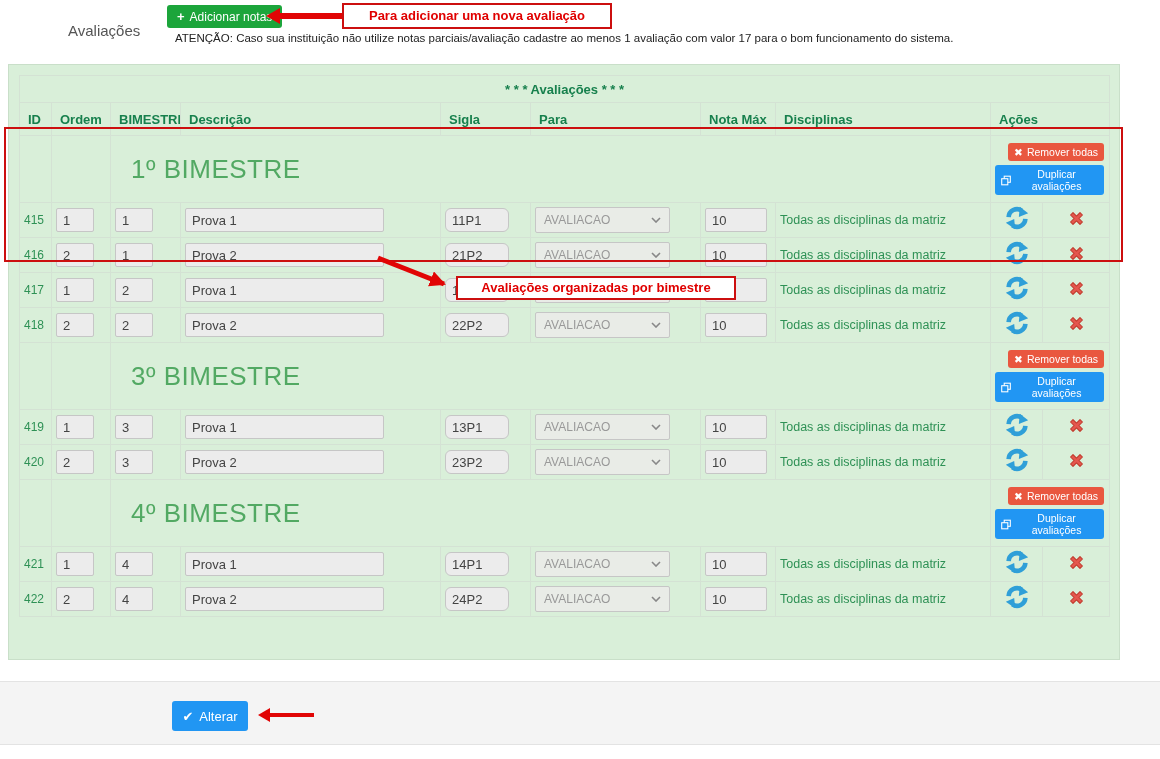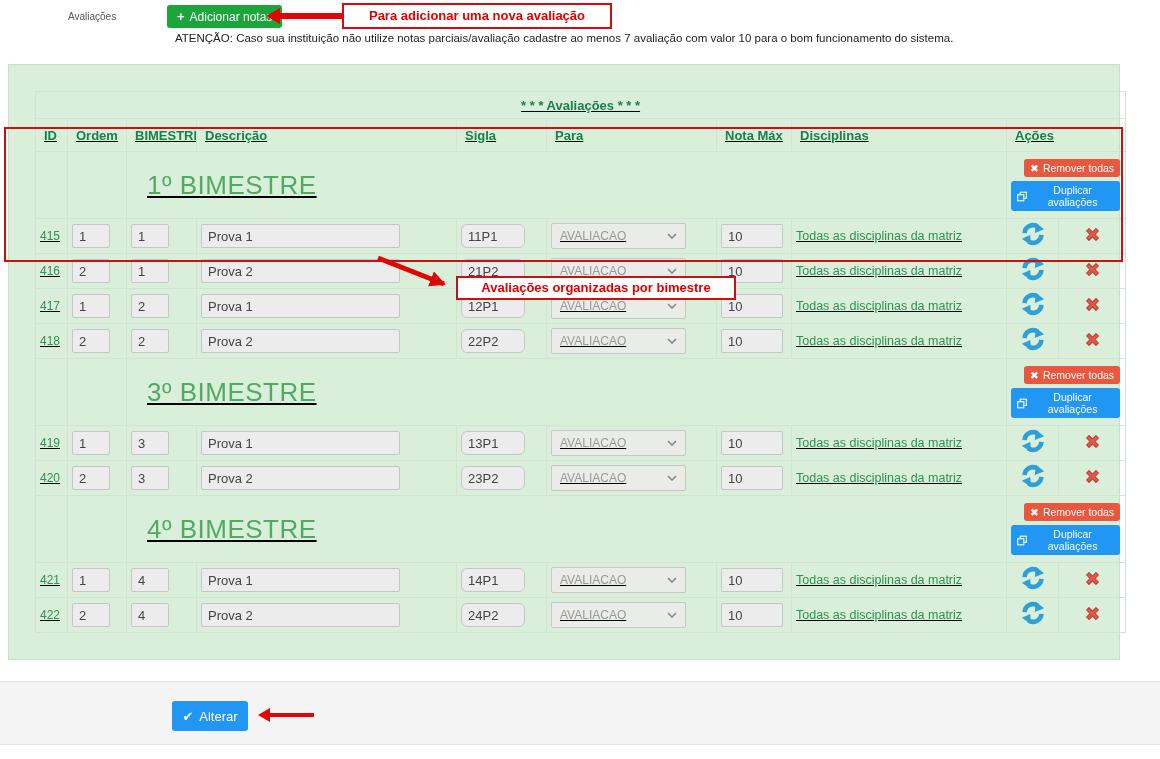--- a/index.html
+++ b/index.html
@@ -1,20 +1,20 @@
 <!DOCTYPE html>
 <html><head>
 <meta charset="utf-8">
 <style>
   html,body{margin:0;padding:0;}
   body{width:1160px;height:759px;position:relative;overflow:hidden;background:#fff;
        font-family:"Liberation Sans",sans-serif;}
 
   
-  .field-label{position:absolute;left:68px;top:11px;font-size:10px;color:#555;}
+  .field-label{position:absolute;left:68px;top:22px;font-size:15px;color:#555;}
   .btn-add{position:absolute;left:167px;top:5px;height:23px;background:#1ca53b;color:#fff;
            border:none;border-radius:3px;font-size:12px;padding:0 10px;cursor:pointer;
            font-family:inherit;display:flex;align-items:center;gap:5px;}
   .btn-add .plus{font-weight:bold;font-size:13px;}
   .attention{position:absolute;left:175px;top:32px;font-size:11.5px;color:#222;}
 
   
   .note-box{position:absolute;background:#fff;border:2px solid #cc0f0f;color:#e00000;
             font-weight:bold;font-size:13px;text-align:center;z-index:30;}
   .note1{left:342px;top:3px;width:266px;height:22px;line-height:22px;text-align:center;}
@@ -27,21 +27,21 @@
   .arrow1 .shaft{width:62px;}
   .arrow3{left:258px;top:708px;}
   .arrow3 .head{border-top-width:7px;border-bottom-width:7px;border-right-width:12px;}
   .arrow3 .shaft{width:44px;height:4px;}
   .arrow2{position:absolute;left:372px;top:252px;z-index:30;}
   .sec1-outline{position:absolute;left:4px;top:127px;width:1115px;height:131px;
                 border:2px solid #cc0f0f;z-index:25;pointer-events:none;}
 
   
   .panel{position:absolute;left:8px;top:64px;width:1112px;height:596px;box-sizing:border-box;
-         background:#d9efd9;border:1px solid #c9dfc9;padding:26px;text-decoration:underline;}
+         background:#d9efd9;border:1px solid #c9dfc9;padding:10px;}
   table{border-collapse:collapse;table-layout:fixed;width:100%;}
   td,th{border:1px solid #d4e2d4;overflow:hidden;}
   .title-row td{height:24px;text-align:center;color:#17804d;font-weight:bold;font-size:13px;}
   .head-row th{height:28px;text-align:left;color:#17804d;font-size:13px;padding:2px 8px;}
   .section-row td{height:62px;}
   .section-title{font-size:26px;color:#52a963;padding-left:20px;letter-spacing:.5px;}
   .section-actions{text-align:right;vertical-align:middle;padding:2px 4px;}
   .btn-remove-all,.btn-duplicate{display:block;margin:2px 1px 2px auto;border:none;border-radius:3px;
         color:#fff;font-size:10.5px;padding:3px 6px;cursor:pointer;font-family:inherit;
         display:flex;align-items:center;gap:4px;justify-content:center;float:right;clear:both;}
@@ -75,21 +75,21 @@
 <span class="field-label">Avaliações</span>
 <button class="btn-add">
   <span class="plus">+</span>
   <span>Adicionar notas</span>
 </button>
 <div class="arrow-left arrow1">
   <div class="head"></div>
   <div class="shaft"></div>
 </div>
 <div class="note-box note1">Para adicionar uma nova avaliação</div>
-<div class="attention">ATENÇÃO: Caso sua instituição não utilize notas parciais/avaliação cadastre ao menos 7 avaliação com valor 10 para o bom funcionamento do sistema.</div>
+<div class="attention">ATENÇÃO: Caso sua instituição não utilize notas parciais/avaliação cadastre ao menos 1 avaliação com valor 17 para o bom funcionamento do sistema.</div>
 
 <div class="panel">
   <table>
     <colgroup>
       <col style="width:32px">
         <col style="width:59px">
         <col style="width:70px">
         <col style="width:260px">
       <col style="width:90px">
         <col style="width:170px">

